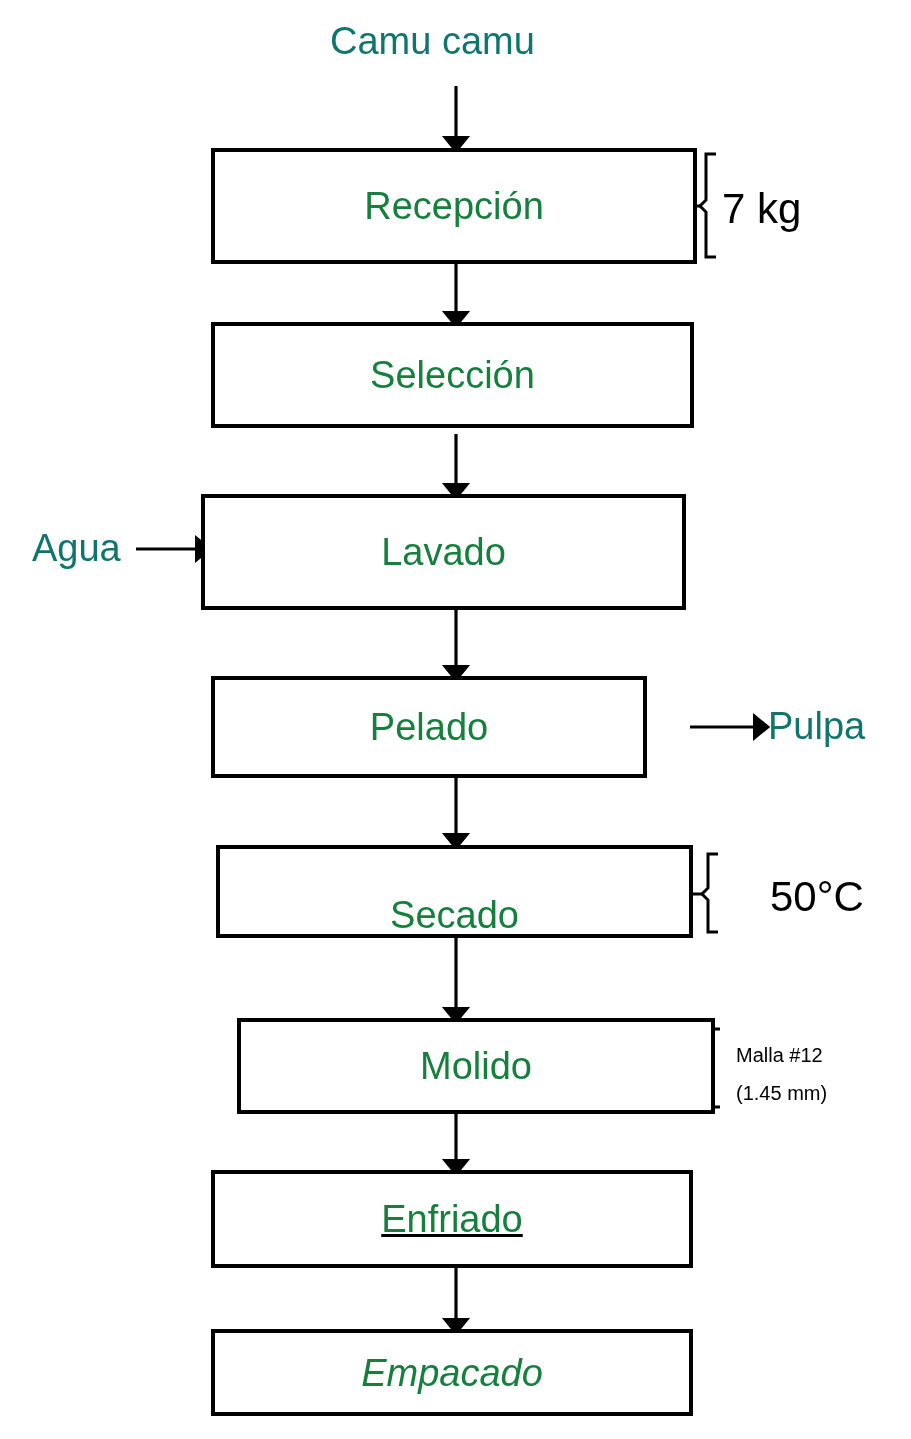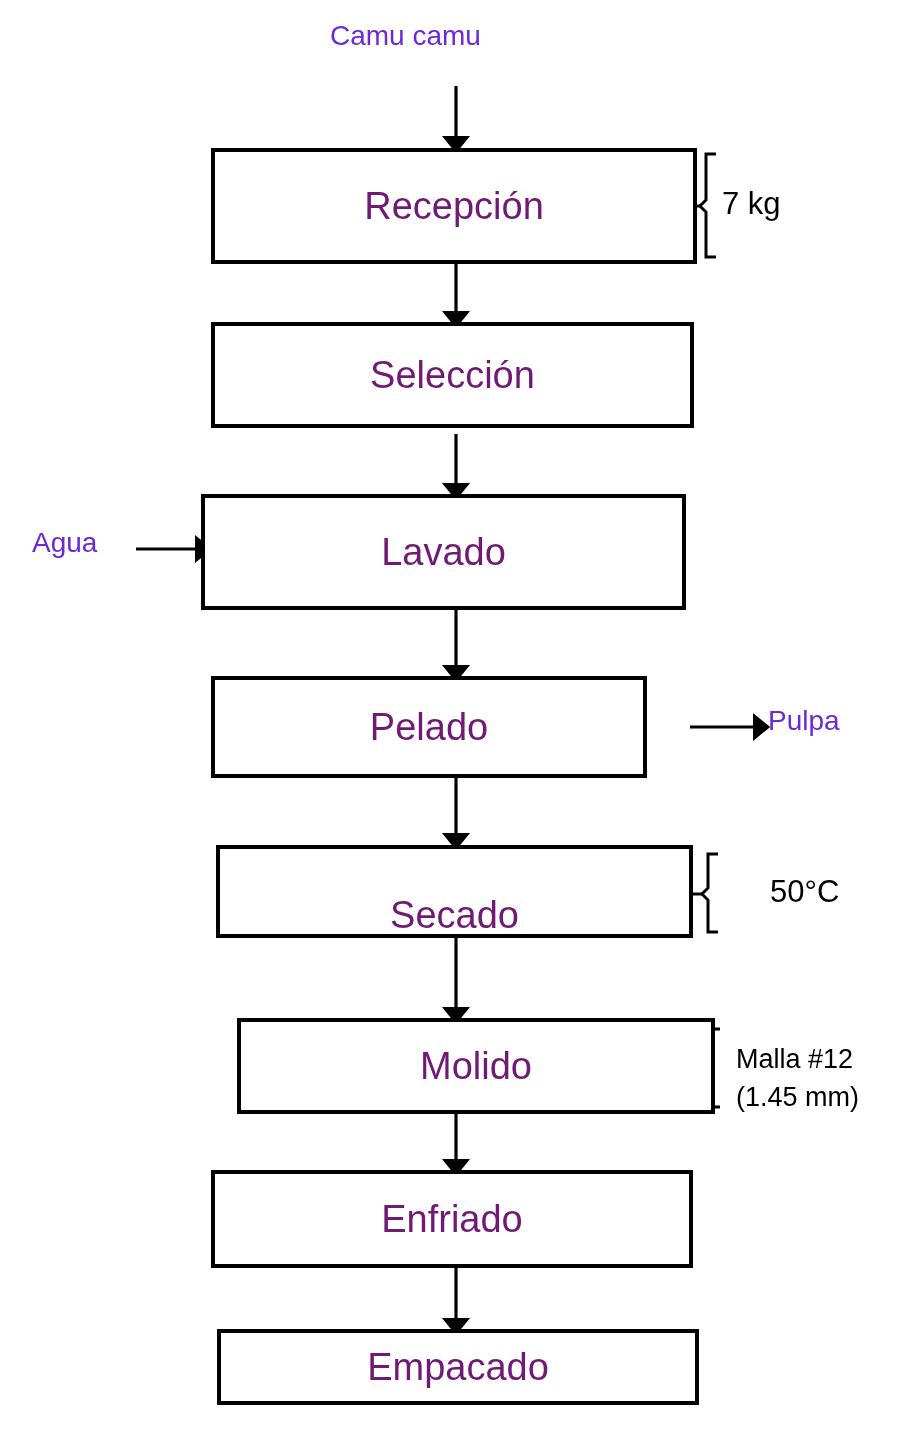--- a/index.html
+++ b/index.html
@@ -21,40 +21,40 @@
     box-sizing: border-box;
     border: 4px solid #000000;
     background: #ffffff;
     display: flex;
     align-items: center;
     justify-content: center;
   }
   .node-label {
     font-size: 38px;
     line-height: 1;
-    color: #701a75;
+    color: #15803d;
     white-space: nowrap;
   }
   .free-label {
     position: absolute;
-    font-size: 28px;
+    font-size: 38px;
     line-height: 1;
     white-space: nowrap;
-    color: #6d28d9;
+    color: #0f766e;
   }
   .ann-label {
     position: absolute;
-    font-size: 31px;
+    font-size: 42px;
     line-height: 1;
     white-space: nowrap;
     color: #000000;
   }
   .ann-label-small {
     position: absolute;
-    font-size: 27px;
+    font-size: 20px;
     line-height: 1.12;
     white-space: nowrap;
     color: #000000;
   }
   .edge-svg {
     position: absolute;
     left: 0;
     top: 0;
     width: 911px;
     height: 1439px;
@@ -124,25 +124,25 @@
   </div>
 
   <div class="node" style="left:216px; top:845px; width:477px; height:93px;align-items:flex-end;">
     <span class="node-label">Secado</span>
   </div>
 
   <div class="node" style="left:216px; top:1018px; width:478px; height:96px;margin-left:21px;">
     <span class="node-label">Molido</span>
   </div>
 
-  <div class="node" style="left:211px; top:1170px; width:482px; height:98px;">
+  <div class="node" style="left:211px; top:1170px; width:482px; height:98px;text-decoration:underline;">
     <span class="node-label">Enfriado</span>
   </div>
 
-  <div class="node" style="left:217px; top:1329px; width:482px; height:76px;">
+  <div class="node" style="left:211px; top:1329px; width:482px; height:87px;font-style:italic;">
     <span class="node-label">Empacado</span>
   </div>
 
   <div class="free-label" style="left:32px; top:529px;">Agua</div>
 
   <div class="free-label" style="left:768px; top:707px;">Pulpa</div>
 
 
   <div class="ann-label" style="left:722px; top:188px;">7 kg</div>
 

